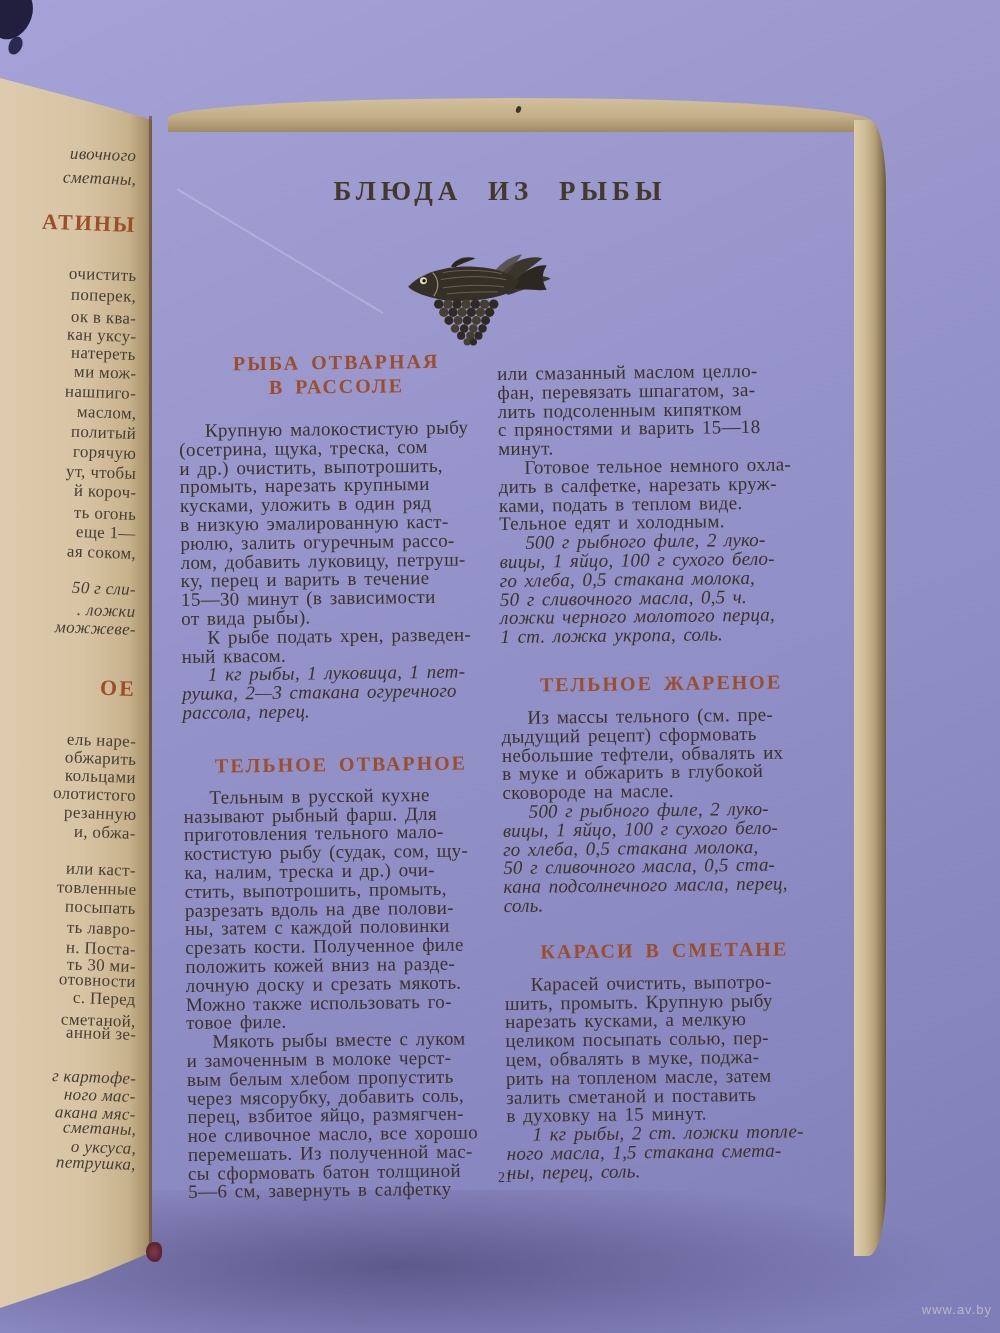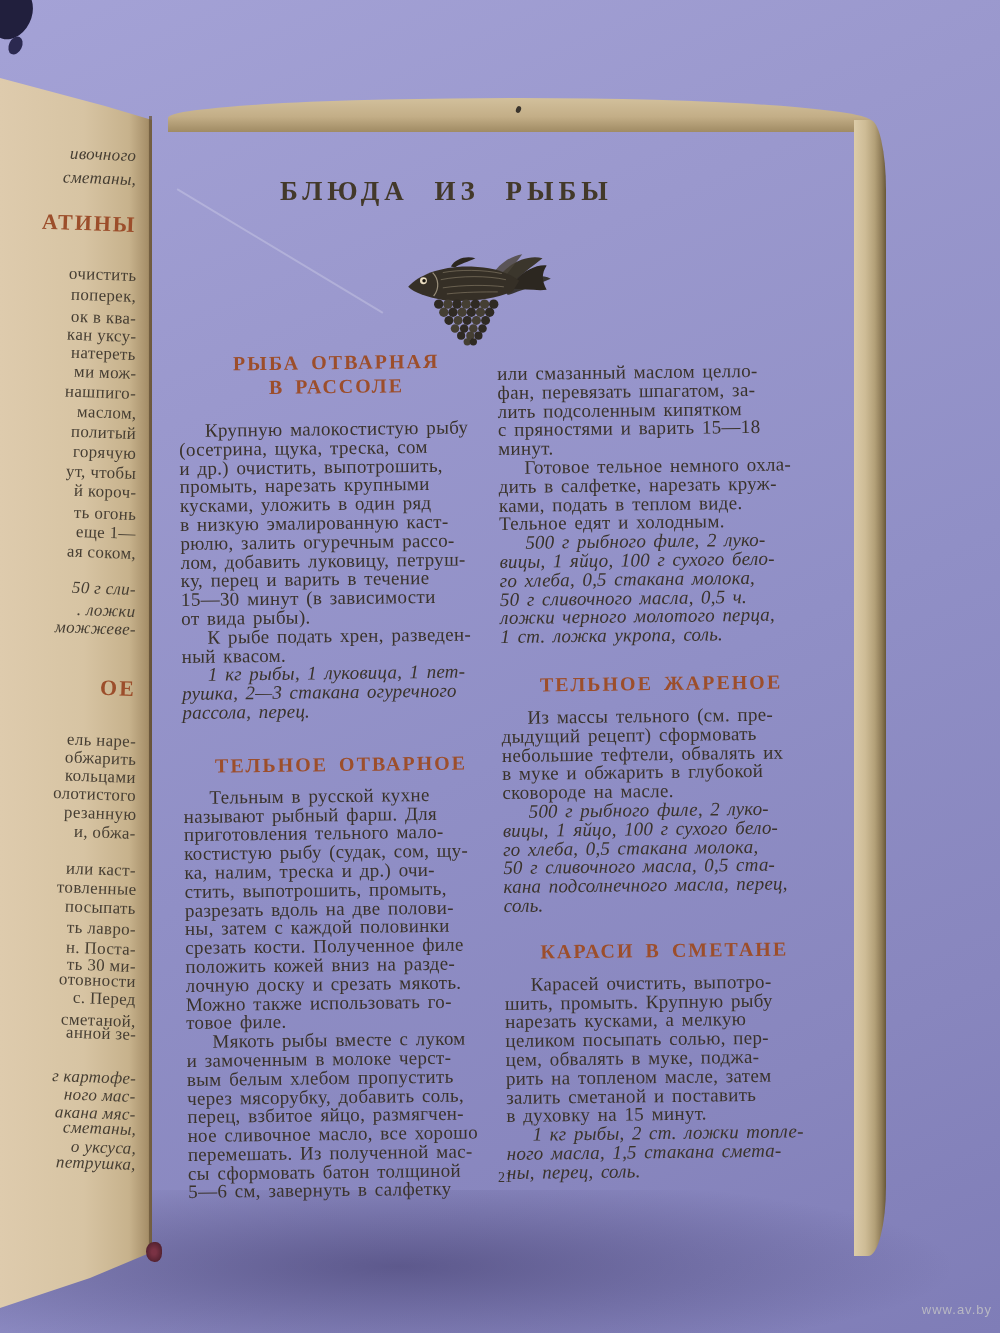--- a/index.html
+++ b/index.html
@@ -37,21 +37,21 @@
   .corner-blob{position:absolute;left:-10px;top:-14px;width:42px;height:54px;background:#211f3d;
     border-radius:45% 55% 60% 40%;transform:rotate(18deg);}
   .corner-blob2{position:absolute;left:9px;top:36px;width:13px;height:19px;background:#2b2950;
     border-radius:50%;transform:rotate(25deg);}
   .scuff{position:absolute;left:160px;top:250px;width:240px;height:2px;
     background:rgba(255,255,255,.22);transform:rotate(31deg);}
   .speck{position:absolute;left:516px;top:106px;width:5px;height:7px;background:#3b352d;
     border-radius:50%;transform:rotate(20deg);}
 
   
-  .chapter-title{position:absolute;left:280px;top:176px;width:440px;text-align:left;
+  .chapter-title{position:absolute;left:280px;top:176px;width:440px;text-align:center;
     font-size:27px;font-weight:bold;letter-spacing:5px;word-spacing:14px;color:#43392a;}
   .fish{position:absolute;left:398px;top:246px;width:168px;height:102px;}
   .col{position:absolute;width:316px;font-size:19px;line-height:18.8px;color:#3a332b;
     letter-spacing:.3px;word-spacing:2.5px;transform:rotate(-0.7deg);transform-origin:top left;}
   .colL{left:178px;top:352px;}
   .colR{left:497px;top:352px;width:320px;}
   .col p,.col h2{margin:0;white-space:pre-line;}
   .rtitle{font-size:20px;line-height:24px;font-weight:bold;color:#9c4e2b;
     text-align:center;letter-spacing:2px;word-spacing:4px;}
   .h1sp{margin-bottom:22px !important;}

